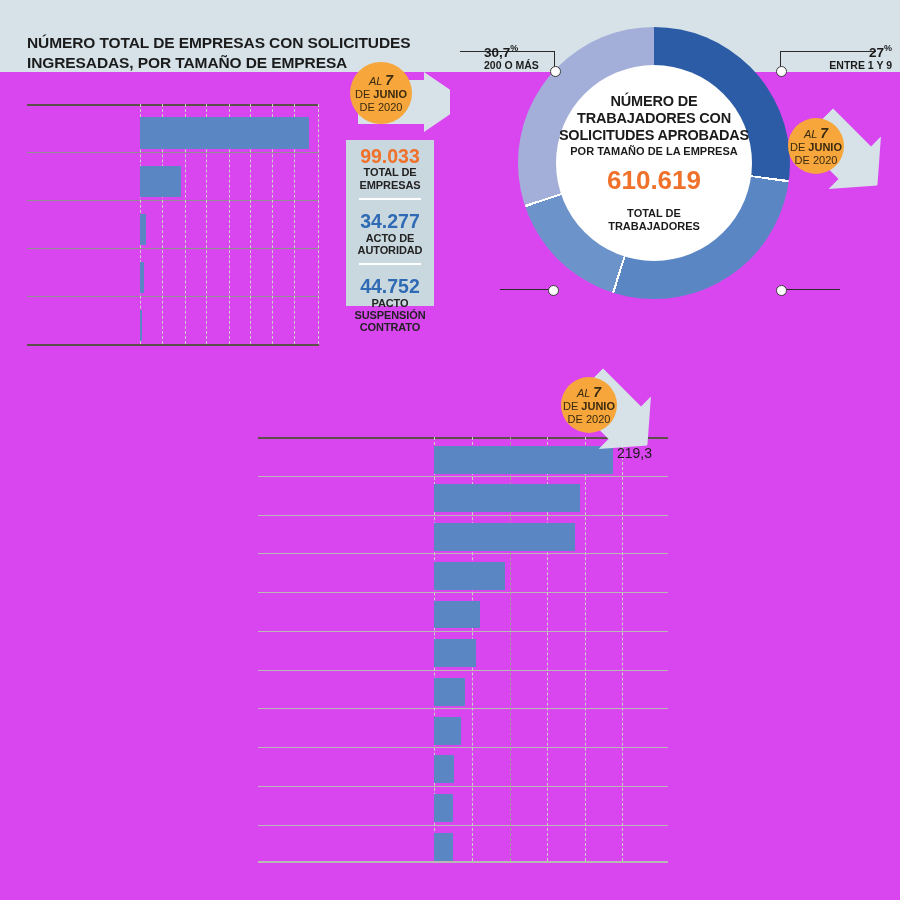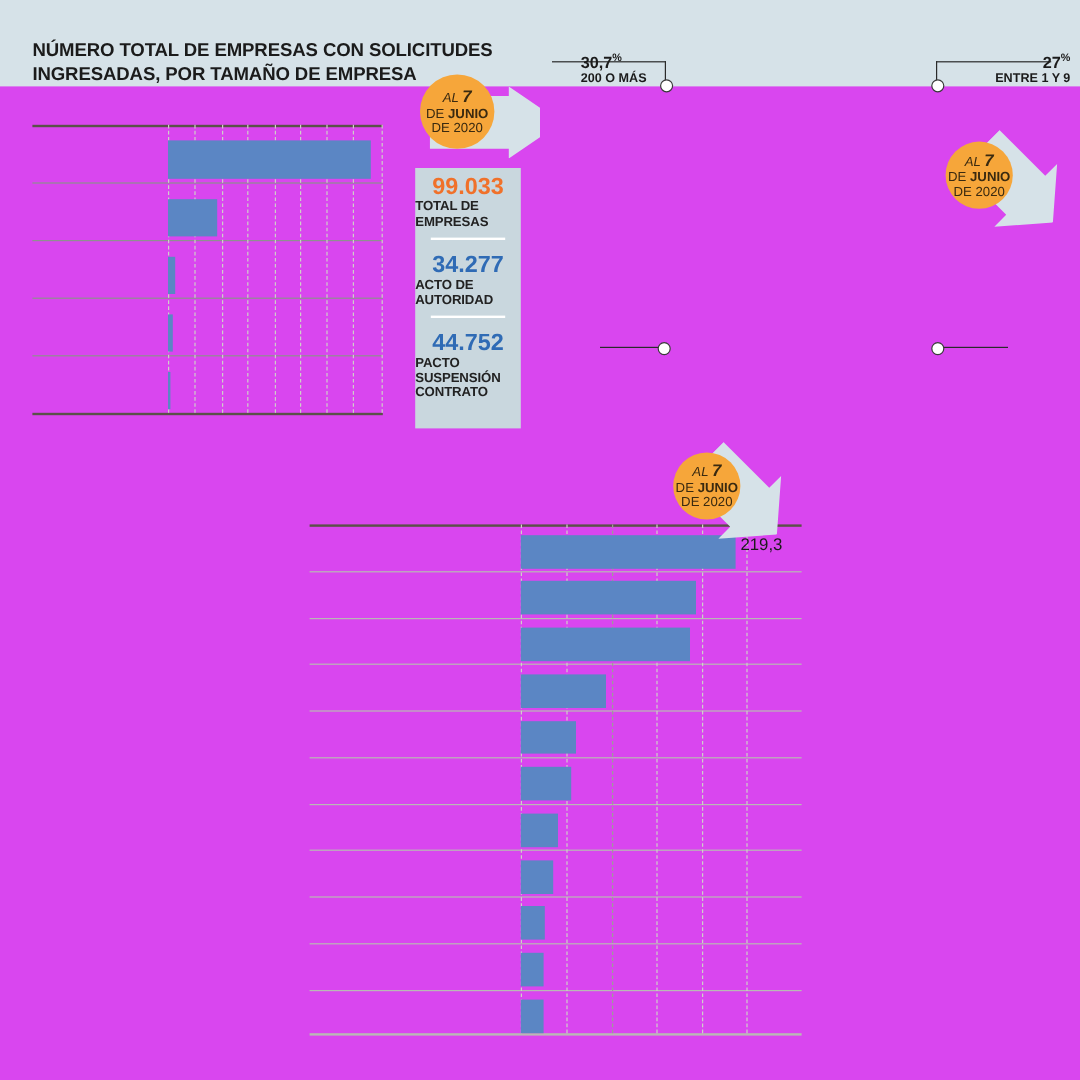--- a/index.html
+++ b/index.html
@@ -17,24 +17,24 @@
   
   .plot{position:absolute;}
   .rowline{position:absolute;height:1px;background:#8f8f8f;}
   .rowline.strong{background:#5a5248;height:1.5px;}
   .rowline.lt{background:#b9b9b4;}
   .vgrid{position:absolute;width:0;border-left:1.5px dashed #cfcfc9;}
   .vgrid.solidish{border-left:1.5px dashed #9d9d97;}
   .bar{position:absolute;background:#5b86c4;}
 
   
-  .statcard{position:absolute;left:346px;top:140px;width:88px;height:217px;
+  .statcard{position:absolute;left:346px;top:140px;width:88px;height:166px;
             background:#c9d7de;}
   .statcard .num{font-size:19.5px;font-weight:700;line-height:1.05;text-align:center;}
-  .statcard .lbl{font-size:11px;font-weight:700;line-height:1.12;text-align:left;
+  .statcard .lbl{font-size:11px;font-weight:700;line-height:1.12;text-align:center;
                  text-transform:uppercase;color:#222;letter-spacing:-0.1px;}
   .statcard .grp{padding-top:6px;}
   .statcard hr{border:0;border-top:2px solid #fff;margin:7px 13px 5px 13px;}
   .orange{color:#f0712a;}
   .bluetxt{color:#2f6bb5;}
 
   
   .badgewrap{position:absolute;}
   .arrow{position:absolute;background:#d6e2e8;}
   .badge{position:absolute;border-radius:50%;background:#f6a63a;
@@ -127,20 +127,39 @@
   <div class="badgewrap" style="left:340px;top:58px;width:135px;height:86px;">
     <div class="arrow" style="left:18px;top:14px;width:92px;height:60px;
                 clip-path:polygon(0 8px,66px 8px,66px 0,110px 30px,66px 60px,66px 52px,0 52px);"></div>
     <div class="badge" style="left:10px;top:4px;width:62px;height:62px;">
       <div class="l1"><span>AL </span><b>7</b></div>
       <div class="l2"><span>DE </span><b>JUNIO</b></div>
       <div class="l3">DE 2020</div>
     </div>
   </div>
 
+  <div class="donut-wrap">
+    <div class="donut" style="background:conic-gradient(
+            #2b5ca5 0deg 97.2deg,
+            #ffffff 97.2deg 98.2deg,
+            #5b86c4 98.2deg 197deg,
+            #ffffff 197deg 198deg,
+            #6d93cb 198deg 251deg,
+            #ffffff 251deg 252deg,
+            #a3afd9 252deg 360deg);"></div>
+    <div class="donut-hole">
+      <div class="t1">NÚMERO DE</div>
+      <div class="t1">TRABAJADORES CON</div>
+      <div class="t1">SOLICITUDES APROBADAS</div>
+      <div class="t2">POR TAMAÑO DE LA EMPRESA</div>
+      <div class="big">610.619</div>
+      <div class="t3">TOTAL DE</div>
+      <div class="t3" style="margin-top:0">TRABAJADORES</div>
+    </div>
+  </div>
 
   <div>
     <div class="leader" style="left:460px;top:51px;width:95px;"></div>
     <div class="leader-v" style="left:554px;top:51px;height:18px;"></div>
     <div class="dot" style="left:550px;top:66px;"></div>
     <div class="cblabel" style="left:463px;top:44px;margin-left:21px;">
       <div class="pct"><span>30,7</span><sup>%</sup></div>
       <div class="nm">200 O MÁS</div>
     </div>
   </div>

